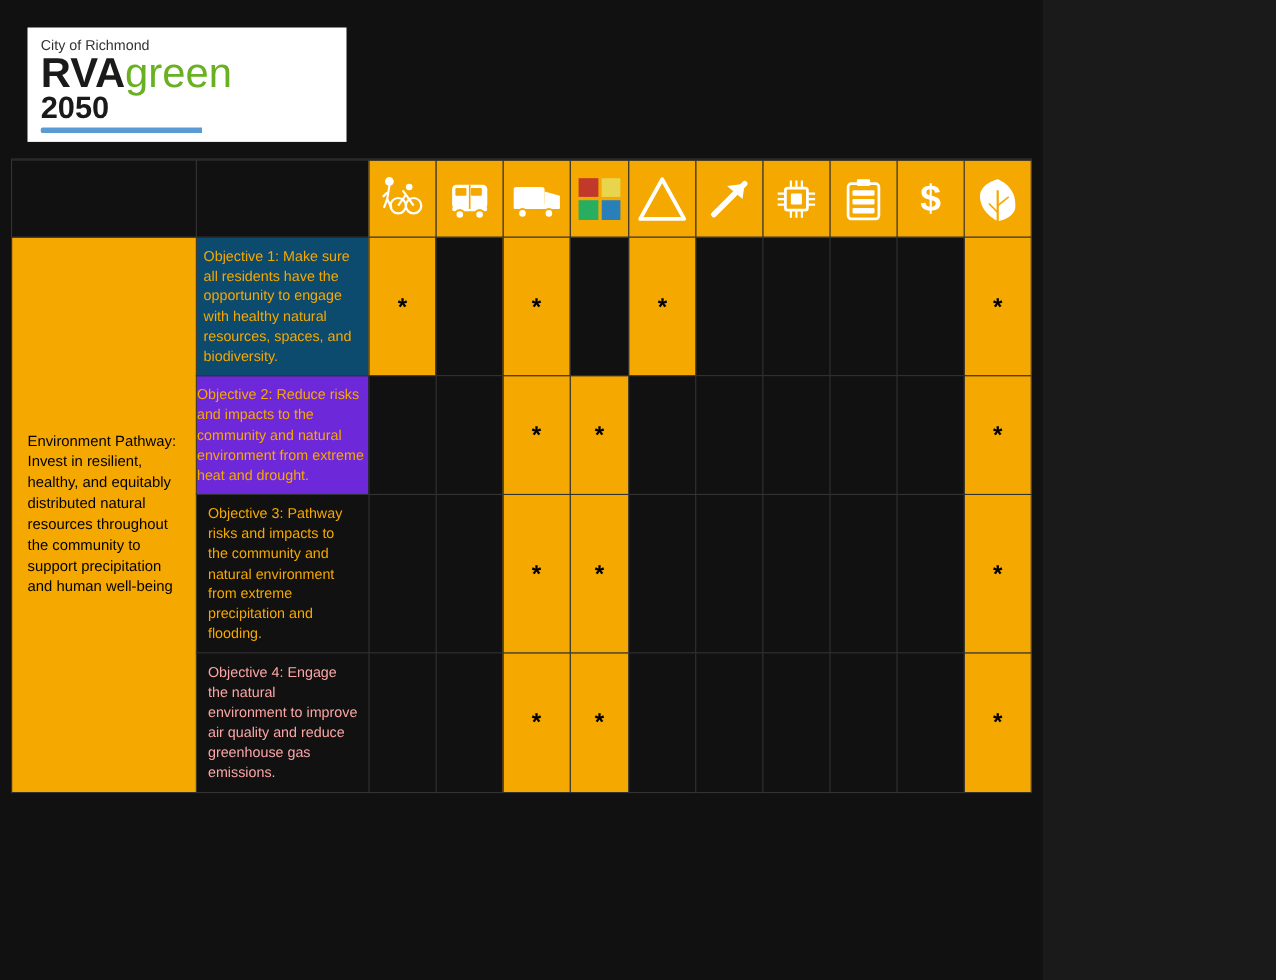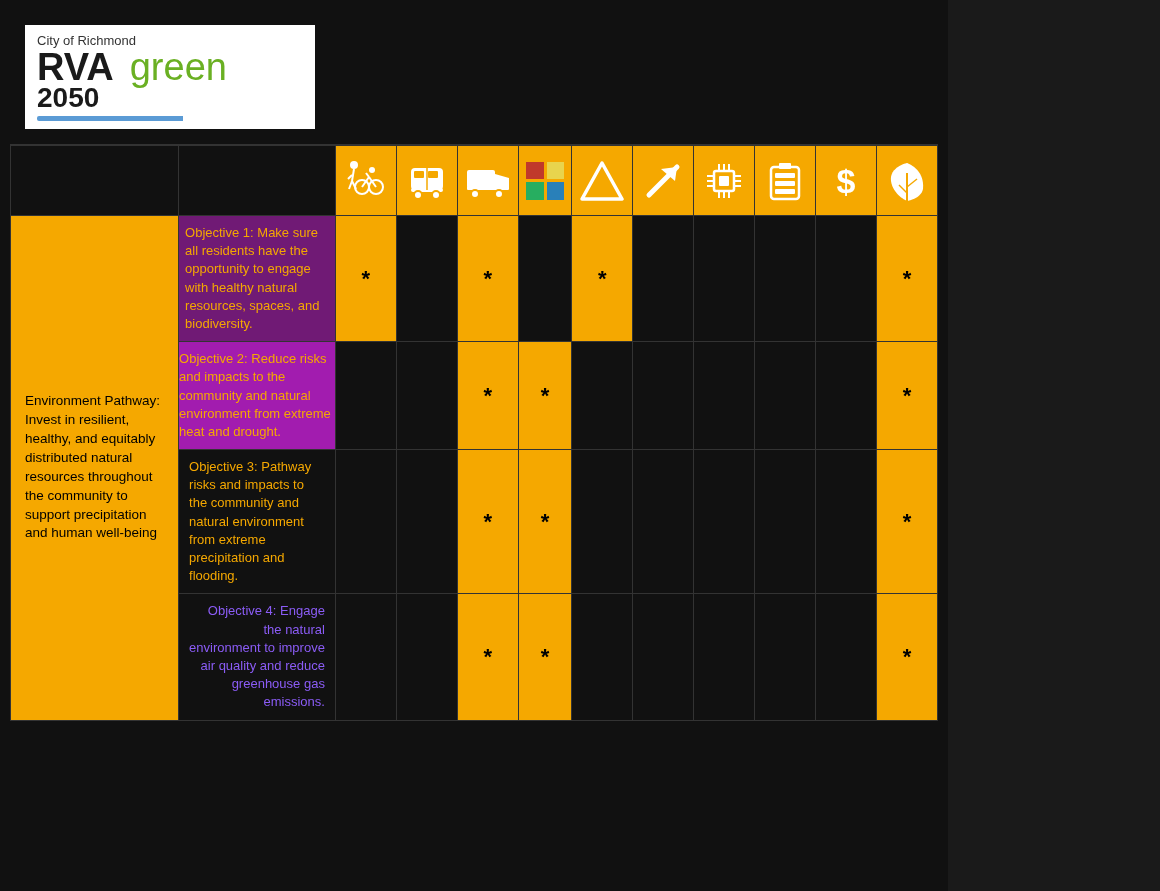--- a/index.html
+++ b/index.html
@@ -139,21 +139,21 @@
     }
   </style>
 </head>
 <body>
 
 <div class="page-wrapper">
 
   <div class="top-section">
     <div class="logo-box">
       <div class="logo-city-text">City of Richmond</div>
-      <div style="display:flex; align-items:center; gap:16px;">
+      <div style="display:flex; align-items:center; gap:0px;">
         <span class="logo-rva">RVA</span>
         <span class="logo-green">green</span>
       </div>
       <div style="display:flex; justify-content:flex-start; margin-top:-4px;">
         <span class="logo-2050">2050</span>
       </div>
       <div style="height:5px; background: linear-gradient(90deg, #5b9bd5 0%, #5b9bd5 55%, transparent 55%); margin-top:2px; border-radius:2px;"></div>
     </div>
   </div>
 
@@ -291,34 +291,34 @@
             </svg>
           </div>
         </td>
       </tr>
     </thead>
 
     <tbody id="table-body">
 
     <tr>
           <td class="pathway-cell" rowspan="4" style="font-size: 13.5px; line-height: 1.4;">Environment Pathway: Invest in resilient, healthy, and equitably distributed natural resources throughout the community to support precipitation and human well-being</td>
-          <td class="objective-cell" style="background: #701a75; color: rgb(245, 168, 0); font-size: 13px; line-height: 1.4; padding: 8px 6px; vertical-align: top;">Objective 1: Make sure all residents have the opportunity to engage with healthy natural resources, spaces, and biodiversity.</td>
+          <td class="objective-cell" style="background: #0c4a6e; color: rgb(245, 168, 0); font-size: 13px; line-height: 1.4; padding: 8px 6px; vertical-align: top;">Objective 1: Make sure all residents have the opportunity to engage with healthy natural resources, spaces, and biodiversity.</td>
           <td class="data-cell yellow" style="width: 70px; height: 70px; text-align: center; vertical-align: middle; font-size: 22px; font-weight: bold; border: 1px solid rgb(51, 51, 51); background: rgb(245, 168, 0); color: rgb(0, 0, 0);">*</td>
           <td class="data-cell black" style="width: 70px; height: 70px; text-align: center; vertical-align: middle; font-size: 22px; font-weight: bold; border: 1px solid rgb(51, 51, 51); background: rgb(17, 17, 17); color: rgb(17, 17, 17);"></td>
           <td class="data-cell yellow" style="width: 70px; height: 70px; text-align: center; vertical-align: middle; font-size: 22px; font-weight: bold; border: 1px solid rgb(51, 51, 51); background: rgb(245, 168, 0); color: rgb(0, 0, 0);">*</td>
           <td class="data-cell black" style="width: 70px; height: 70px; text-align: center; vertical-align: middle; font-size: 22px; font-weight: bold; border: 1px solid rgb(51, 51, 51); background: rgb(17, 17, 17); color: rgb(17, 17, 17);"></td>
           <td class="data-cell yellow" style="width: 70px; height: 70px; text-align: center; vertical-align: middle; font-size: 22px; font-weight: bold; border: 1px solid rgb(51, 51, 51); background: rgb(245, 168, 0); color: rgb(0, 0, 0);">*</td>
           <td class="data-cell black" style="width: 70px; height: 70px; text-align: center; vertical-align: middle; font-size: 22px; font-weight: bold; border: 1px solid rgb(51, 51, 51); background: rgb(17, 17, 17); color: rgb(17, 17, 17);"></td>
           <td class="data-cell black" style="width: 70px; height: 70px; text-align: center; vertical-align: middle; font-size: 22px; font-weight: bold; border: 1px solid rgb(51, 51, 51); background: rgb(17, 17, 17); color: rgb(17, 17, 17);"></td>
           <td class="data-cell black" style="width: 70px; height: 70px; text-align: center; vertical-align: middle; font-size: 22px; font-weight: bold; border: 1px solid rgb(51, 51, 51); background: rgb(17, 17, 17); color: rgb(17, 17, 17);"></td>
           <td class="data-cell black" style="width: 70px; height: 70px; text-align: center; vertical-align: middle; font-size: 22px; font-weight: bold; border: 1px solid rgb(51, 51, 51); background: rgb(17, 17, 17); color: rgb(17, 17, 17);"></td>
           <td class="data-cell yellow" style="width: 70px; height: 70px; text-align: center; vertical-align: middle; font-size: 22px; font-weight: bold; border: 1px solid rgb(51, 51, 51); background: rgb(245, 168, 0); color: rgb(0, 0, 0);">*</td>
         </tr>
         <tr>
-          <td class="objective-cell" style="background: #a21caf; color: rgb(245, 168, 0); font-size: 13px; line-height: 1.4; padding: 8px 0; vertical-align: top;">Objective 2: Reduce risks and impacts to the community and natural environment from extreme heat and drought.</td>
+          <td class="objective-cell" style="background: #6d28d9; color: rgb(245, 168, 0); font-size: 13px; line-height: 1.4; padding: 8px 0; vertical-align: top;">Objective 2: Reduce risks and impacts to the community and natural environment from extreme heat and drought.</td>
           <td class="data-cell black" style="width: 70px; height: 70px; text-align: center; vertical-align: middle; font-size: 22px; font-weight: bold; border: 1px solid rgb(51, 51, 51); background: rgb(17, 17, 17); color: rgb(17, 17, 17);"></td>
           <td class="data-cell black" style="width: 70px; height: 70px; text-align: center; vertical-align: middle; font-size: 22px; font-weight: bold; border: 1px solid rgb(51, 51, 51); background: rgb(17, 17, 17); color: rgb(17, 17, 17);"></td>
           <td class="data-cell yellow" style="width: 70px; height: 70px; text-align: center; vertical-align: middle; font-size: 22px; font-weight: bold; border: 1px solid rgb(51, 51, 51); background: rgb(245, 168, 0); color: rgb(0, 0, 0);">*</td>
           <td class="data-cell yellow" style="width: 70px; height: 70px; text-align: center; vertical-align: middle; font-size: 22px; font-weight: bold; border: 1px solid rgb(51, 51, 51); background: rgb(245, 168, 0); color: rgb(0, 0, 0);">*</td>
           <td class="data-cell black" style="width: 70px; height: 70px; text-align: center; vertical-align: middle; font-size: 22px; font-weight: bold; border: 1px solid rgb(51, 51, 51); background: rgb(17, 17, 17); color: rgb(17, 17, 17);"></td>
           <td class="data-cell black" style="width: 70px; height: 70px; text-align: center; vertical-align: middle; font-size: 22px; font-weight: bold; border: 1px solid rgb(51, 51, 51); background: rgb(17, 17, 17); color: rgb(17, 17, 17);"></td>
           <td class="data-cell black" style="width: 70px; height: 70px; text-align: center; vertical-align: middle; font-size: 22px; font-weight: bold; border: 1px solid rgb(51, 51, 51); background: rgb(17, 17, 17); color: rgb(17, 17, 17);"></td>
           <td class="data-cell black" style="width: 70px; height: 70px; text-align: center; vertical-align: middle; font-size: 22px; font-weight: bold; border: 1px solid rgb(51, 51, 51); background: rgb(17, 17, 17); color: rgb(17, 17, 17);"></td>
           <td class="data-cell black" style="width: 70px; height: 70px; text-align: center; vertical-align: middle; font-size: 22px; font-weight: bold; border: 1px solid rgb(51, 51, 51); background: rgb(17, 17, 17); color: rgb(17, 17, 17);"></td>
           <td class="data-cell yellow" style="width: 70px; height: 70px; text-align: center; vertical-align: middle; font-size: 22px; font-weight: bold; border: 1px solid rgb(51, 51, 51); background: rgb(245, 168, 0); color: rgb(0, 0, 0);">*</td>
@@ -330,21 +330,21 @@
           <td class="data-cell yellow" style="width: 70px; height: 70px; text-align: center; vertical-align: middle; font-size: 22px; font-weight: bold; border: 1px solid rgb(51, 51, 51); background: rgb(245, 168, 0); color: rgb(0, 0, 0);">*</td>
           <td class="data-cell yellow" style="width: 70px; height: 70px; text-align: center; vertical-align: middle; font-size: 22px; font-weight: bold; border: 1px solid rgb(51, 51, 51); background: rgb(245, 168, 0); color: rgb(0, 0, 0);">*</td>
           <td class="data-cell black" style="width: 70px; height: 70px; text-align: center; vertical-align: middle; font-size: 22px; font-weight: bold; border: 1px solid rgb(51, 51, 51); background: rgb(17, 17, 17); color: rgb(17, 17, 17);"></td>
           <td class="data-cell black" style="width: 70px; height: 70px; text-align: center; vertical-align: middle; font-size: 22px; font-weight: bold; border: 1px solid rgb(51, 51, 51); background: rgb(17, 17, 17); color: rgb(17, 17, 17);"></td>
           <td class="data-cell black" style="width: 70px; height: 70px; text-align: center; vertical-align: middle; font-size: 22px; font-weight: bold; border: 1px solid rgb(51, 51, 51); background: rgb(17, 17, 17); color: rgb(17, 17, 17);"></td>
           <td class="data-cell black" style="width: 70px; height: 70px; text-align: center; vertical-align: middle; font-size: 22px; font-weight: bold; border: 1px solid rgb(51, 51, 51); background: rgb(17, 17, 17); color: rgb(17, 17, 17);"></td>
           <td class="data-cell black" style="width: 70px; height: 70px; text-align: center; vertical-align: middle; font-size: 22px; font-weight: bold; border: 1px solid rgb(51, 51, 51); background: rgb(17, 17, 17); color: rgb(17, 17, 17);"></td>
           <td class="data-cell yellow" style="width: 70px; height: 70px; text-align: center; vertical-align: middle; font-size: 22px; font-weight: bold; border: 1px solid rgb(51, 51, 51); background: rgb(245, 168, 0); color: rgb(0, 0, 0);">*</td>
         </tr>
         <tr>
-          <td class="objective-cell" style="background: rgb(17, 17, 17); color: #8b5cf6; font-size: 13px; line-height: 1.4; padding: 8px 10px; vertical-align: top; text-align: right;">Objective 4: Engage the natural environment to improve air quality and reduce greenhouse gas emissions.</td>
+          <td class="objective-cell" style="background: rgb(17, 17, 17); color: #fca5a5; font-size: 13px; line-height: 1.4; padding: 8px 10px; vertical-align: top;">Objective 4: Engage the natural environment to improve air quality and reduce greenhouse gas emissions.</td>
           <td class="data-cell black" style="width: 70px; height: 70px; text-align: center; vertical-align: middle; font-size: 22px; font-weight: bold; border: 1px solid rgb(51, 51, 51); background: rgb(17, 17, 17); color: rgb(17, 17, 17);"></td>
           <td class="data-cell black" style="width: 70px; height: 70px; text-align: center; vertical-align: middle; font-size: 22px; font-weight: bold; border: 1px solid rgb(51, 51, 51); background: rgb(17, 17, 17); color: rgb(17, 17, 17);"></td>
           <td class="data-cell yellow" style="width: 70px; height: 70px; text-align: center; vertical-align: middle; font-size: 22px; font-weight: bold; border: 1px solid rgb(51, 51, 51); background: rgb(245, 168, 0); color: rgb(0, 0, 0);">*</td>
           <td class="data-cell yellow" style="width: 70px; height: 70px; text-align: center; vertical-align: middle; font-size: 22px; font-weight: bold; border: 1px solid rgb(51, 51, 51); background: rgb(245, 168, 0); color: rgb(0, 0, 0);">*</td>
           <td class="data-cell black" style="width: 70px; height: 70px; text-align: center; vertical-align: middle; font-size: 22px; font-weight: bold; border: 1px solid rgb(51, 51, 51); background: rgb(17, 17, 17); color: rgb(17, 17, 17);"></td>
           <td class="data-cell black" style="width: 70px; height: 70px; text-align: center; vertical-align: middle; font-size: 22px; font-weight: bold; border: 1px solid rgb(51, 51, 51); background: rgb(17, 17, 17); color: rgb(17, 17, 17);"></td>
           <td class="data-cell black" style="width: 70px; height: 70px; text-align: center; vertical-align: middle; font-size: 22px; font-weight: bold; border: 1px solid rgb(51, 51, 51); background: rgb(17, 17, 17); color: rgb(17, 17, 17);"></td>
           <td class="data-cell black" style="width: 70px; height: 70px; text-align: center; vertical-align: middle; font-size: 22px; font-weight: bold; border: 1px solid rgb(51, 51, 51); background: rgb(17, 17, 17); color: rgb(17, 17, 17);"></td>
           <td class="data-cell black" style="width: 70px; height: 70px; text-align: center; vertical-align: middle; font-size: 22px; font-weight: bold; border: 1px solid rgb(51, 51, 51); background: rgb(17, 17, 17); color: rgb(17, 17, 17);"></td>
           <td class="data-cell yellow" style="width: 70px; height: 70px; text-align: center; vertical-align: middle; font-size: 22px; font-weight: bold; border: 1px solid rgb(51, 51, 51); background: rgb(245, 168, 0); color: rgb(0, 0, 0);">*</td>

